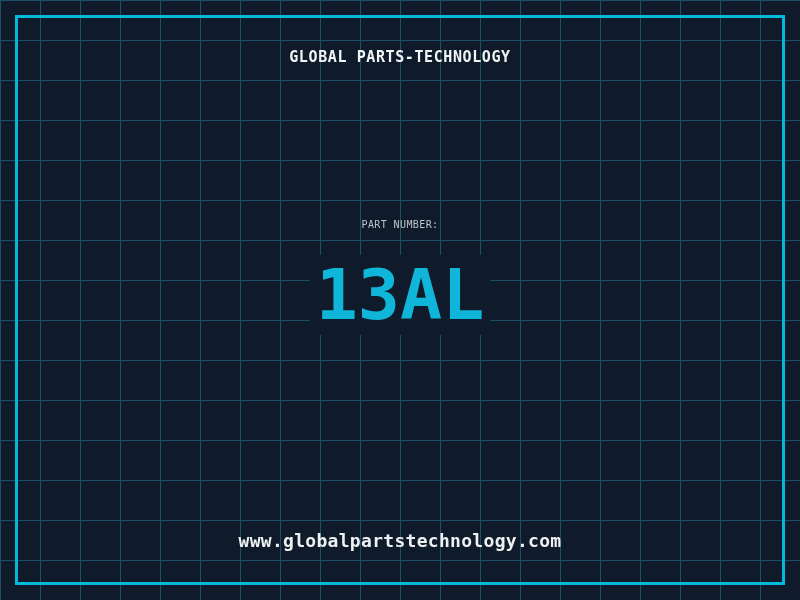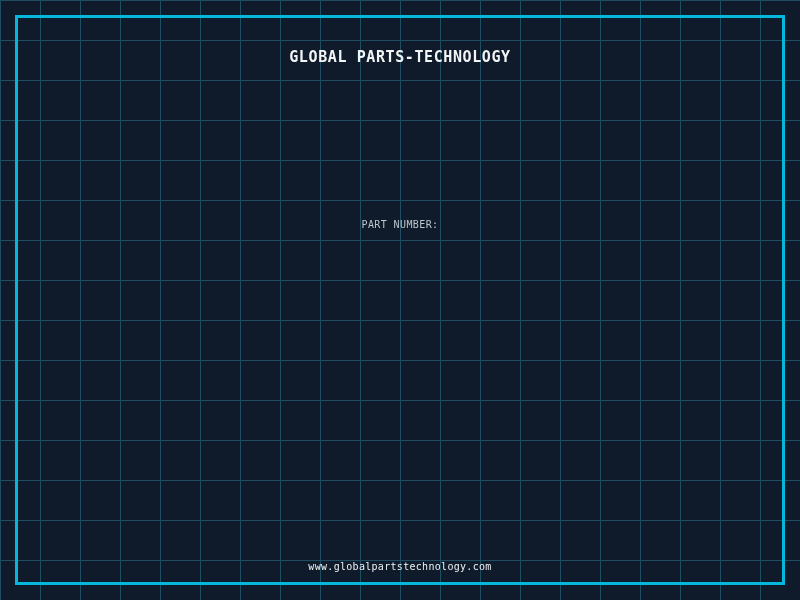--- a/index.html
+++ b/index.html
@@ -71,33 +71,37 @@
     z-index: 2;
   }
   .part-number {
     font-size: 70px;
     font-weight: bold;
     line-height: 1;
     letter-spacing: 0px;
     color: var(--part-number, #0fb6d9);
   }
   .footer-url {
-    top: 561px;
-    font-size: 10px;
+    top: 531px;
+    font-size: 18px;
     letter-spacing: 0.3px;
     color: var(--url-text, #edf1f2);
+    font-weight: bold;
   }
 </style>
 </head>
 <body>
 
 <div class="canvas">
   <div class="grid"></div>
   <div class="frame"></div>
 
   <div class="text-row title">GLOBAL PARTS-TECHNOLOGY</div>
 
 
   <div class="text-row part-label">PART NUMBER:</div>
 
+  <div class="part-number-box">
+    <span class="part-number">13AL</span>
+  </div>
 
   <div class="text-row footer-url">www.globalpartstechnology.com</div>
 </div>
 
 </body></html>

